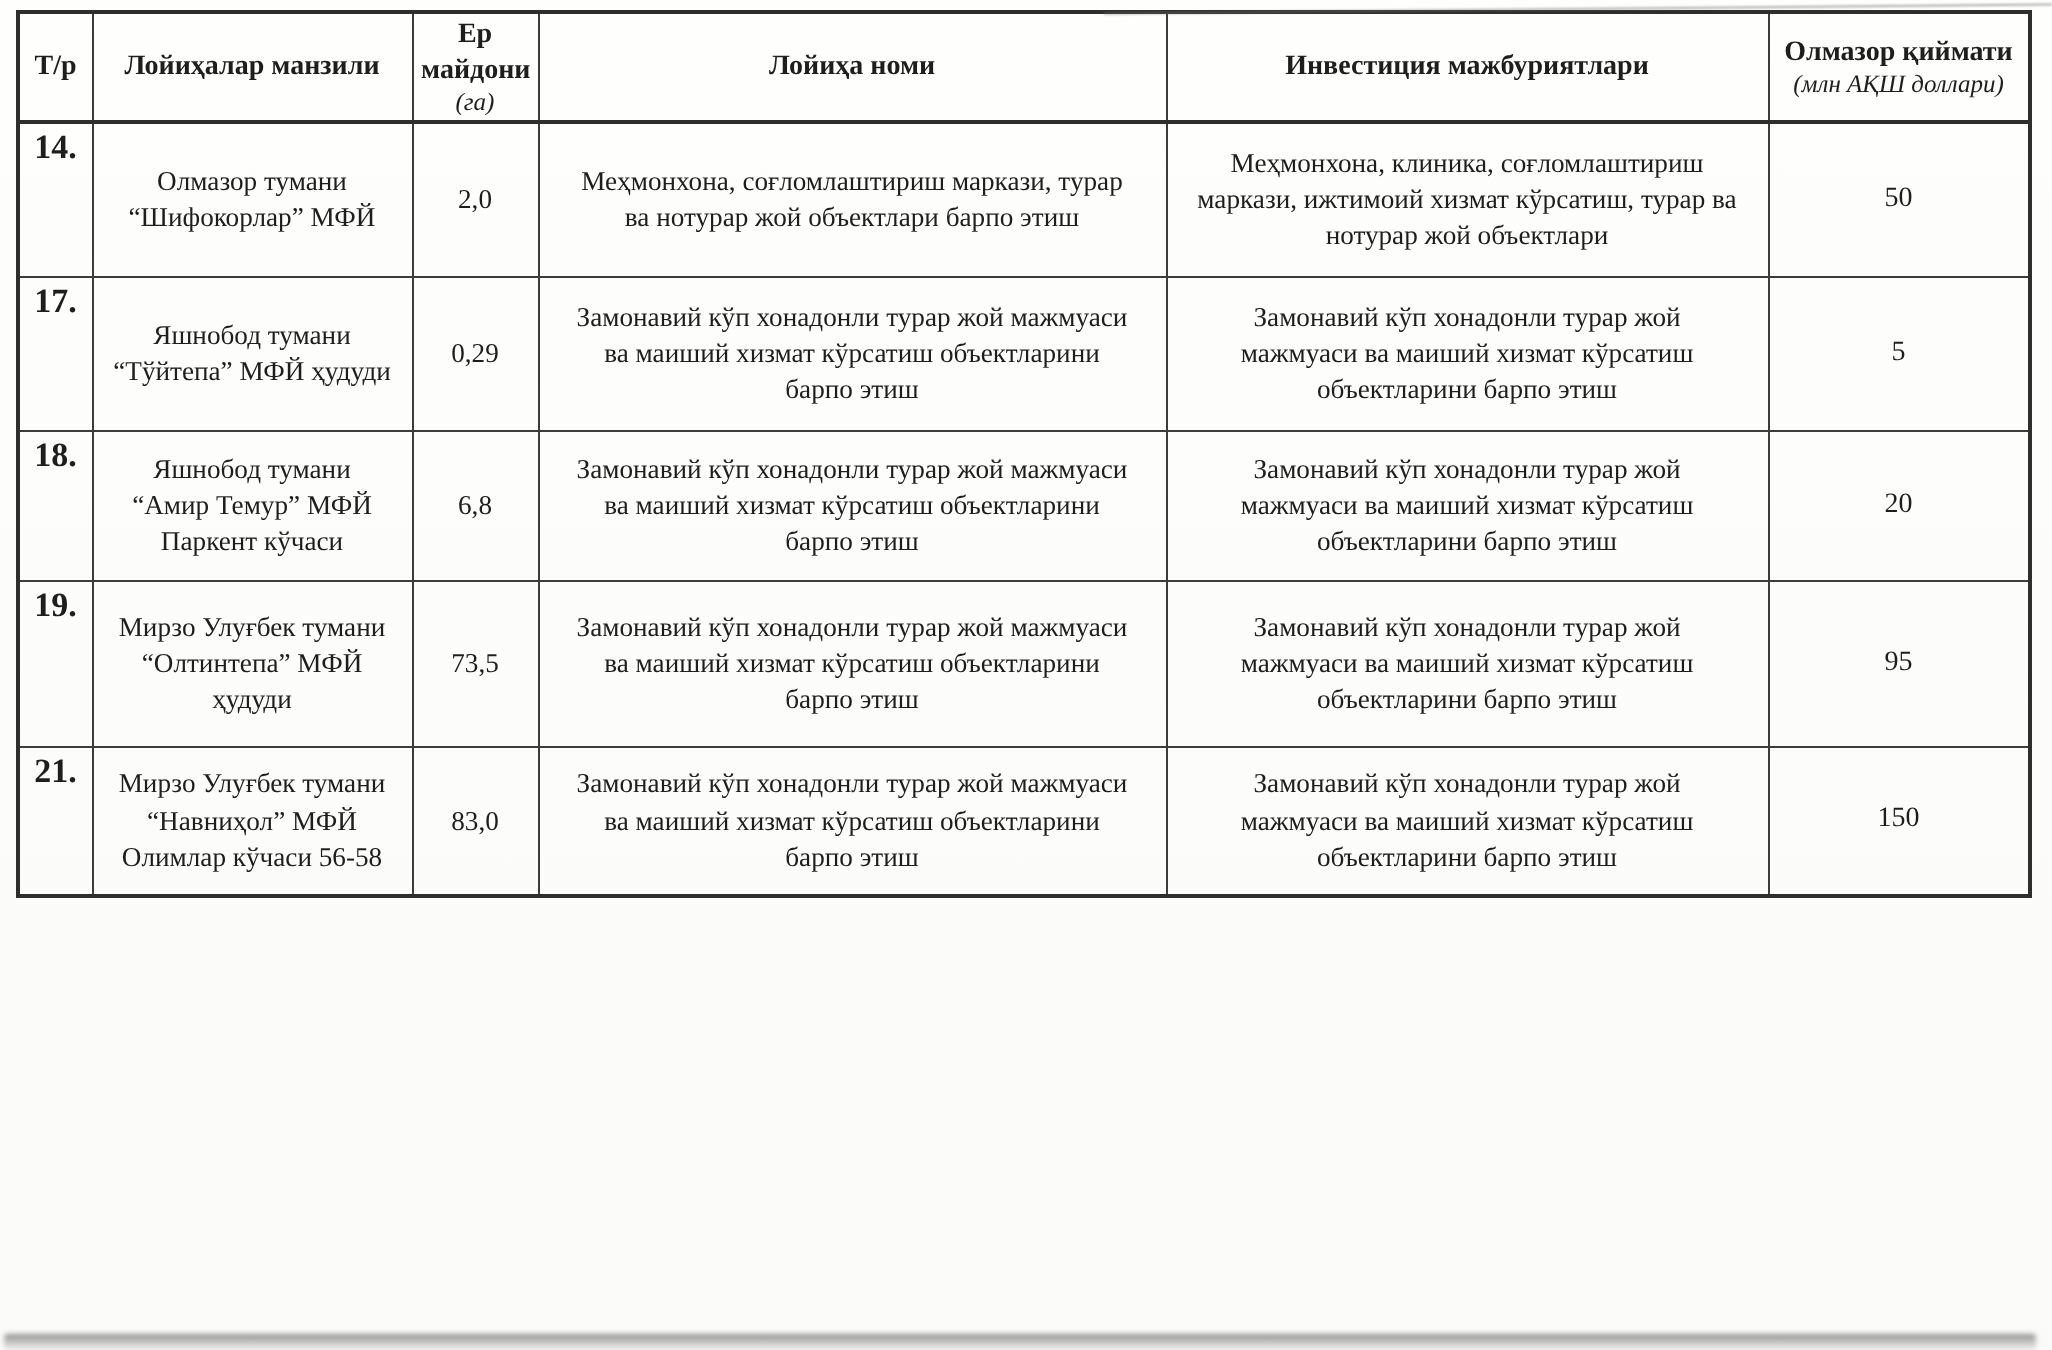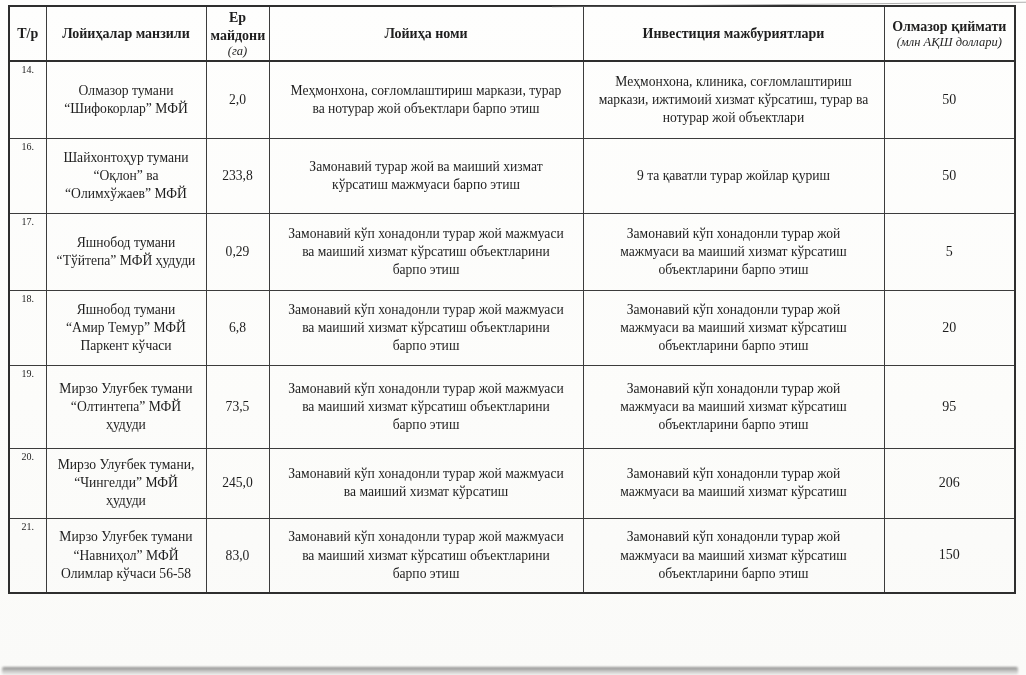--- a/index.html
+++ b/index.html
@@ -19,21 +19,21 @@
   thead th{
     font-weight:bold;font-size:14px;line-height:1.25;
     text-align:center;vertical-align:middle;padding:2px 4px;
   }
   thead{border-bottom:2px solid #2e2e2e;}
   .hdr-sub{display:block;font-weight:normal;font-style:italic;font-size:12.5px;line-height:1.15;}
   td{
     font-size:13.6px;line-height:1.34;text-align:center;vertical-align:middle;
     padding:2px 4px;
   }
-  td.c-num{vertical-align:top;padding:1px 2px 0 2px;font-size:10px;}
+  td.c-num{vertical-align:top;padding:1px 2px 0 2px;font-size:17px;font-weight:bold;}
   td.c-name{padding:2px 16px;font-family:Liberation Serif, serif;}
   td.c-invest{padding:2px 14px;font-family:Liberation Serif, serif;}
   td.c-addr{padding:2px 10px;margin-top:32px;}
   td.c-value{font-size:14px;margin-top:22px;}
   
   .scan-bottom-band{
     position:absolute;left:2px;top:667px;width:1016px;height:8px;
     background:linear-gradient(180deg,rgba(40,40,40,0.55) 0%,rgba(90,90,90,0.35) 45%,rgba(160,160,160,0.12) 100%);
     filter:blur(1.2px);border-radius:2px;
   }
@@ -69,28 +69,20 @@
     </thead>
     <tbody>
       <tr style="height:77px">
         <td class="c-num">14.</td>
         <td class="c-addr">Олмазор тумани “Шифокорлар” МФЙ</td>
         <td class="c-area">2,0</td>
         <td class="c-name">Меҳмонхона, соғломлаштириш маркази, турар ва нотурар жой объектлари барпо этиш</td>
         <td class="c-invest">Меҳмонхона, клиника, соғломлаштириш маркази, ижтимоий хизмат кўрсатиш, турар ва нотурар жой объектлари</td>
         <td class="c-value">50</td>
       </tr>
-      <tr style="height:75px">
-        <td class="c-num">16.</td>
-        <td class="c-addr">Шайхонтоҳур тумани “Оқлон” ва “Олимхўжаев” МФЙ</td>
-        <td class="c-area">233,8</td>
-        <td class="c-name">Замонавий турар жой ва маиший хизмат кўрсатиш мажмуаси барпо этиш</td>
-        <td class="c-invest">9 та қаватли турар жойлар қуриш</td>
-        <td class="c-value">50</td>
-      </tr>
       <tr style="height:77px">
         <td class="c-num">17.</td>
         <td class="c-addr">Яшнобод тумани “Тўйтепа” МФЙ ҳудуди</td>
         <td class="c-area">0,29</td>
         <td class="c-name">Замонавий кўп хонадонли турар жой мажмуаси ва маиший хизмат кўрсатиш объектларини барпо этиш</td>
         <td class="c-invest">Замонавий кўп хонадонли турар жой мажмуаси ва маиший хизмат кўрсатиш объектларини барпо этиш</td>
         <td class="c-value">5</td>
       </tr>
       <tr style="height:75px">
         <td class="c-num">18.</td>
@@ -101,28 +93,20 @@
         <td class="c-value">20</td>
       </tr>
       <tr style="height:83px">
         <td class="c-num">19.</td>
         <td class="c-addr">Мирзо Улуғбек тумани “Олтинтепа” МФЙ ҳудуди</td>
         <td class="c-area">73,5</td>
         <td class="c-name">Замонавий кўп хонадонли турар жой мажмуаси ва маиший хизмат кўрсатиш объектларини барпо этиш</td>
         <td class="c-invest">Замонавий кўп хонадонли турар жой мажмуаси ва маиший хизмат кўрсатиш объектларини барпо этиш</td>
         <td class="c-value">95</td>
       </tr>
-      <tr style="height:70px">
-        <td class="c-num">20.</td>
-        <td class="c-addr">Мирзо Улуғбек тумани, “Чингелди” МФЙ ҳудуди</td>
-        <td class="c-area">245,0</td>
-        <td class="c-name">Замонавий кўп хонадонли турар жой мажмуаси ва маиший хизмат кўрсатиш</td>
-        <td class="c-invest">Замонавий кўп хонадонли турар жой мажмуаси ва маиший хизмат кўрсатиш</td>
-        <td class="c-value">206</td>
-      </tr>
       <tr style="height:75px">
         <td class="c-num">21.</td>
         <td class="c-addr">Мирзо Улуғбек тумани “Навниҳол” МФЙ Олимлар кўчаси 56-58</td>
         <td class="c-area">83,0</td>
         <td class="c-name">Замонавий кўп хонадонли турар жой мажмуаси ва маиший хизмат кўрсатиш объектларини барпо этиш</td>
         <td class="c-invest">Замонавий кўп хонадонли турар жой мажмуаси ва маиший хизмат кўрсатиш объектларини барпо этиш</td>
         <td class="c-value">150</td>
       </tr>
     </tbody>
   </table>

